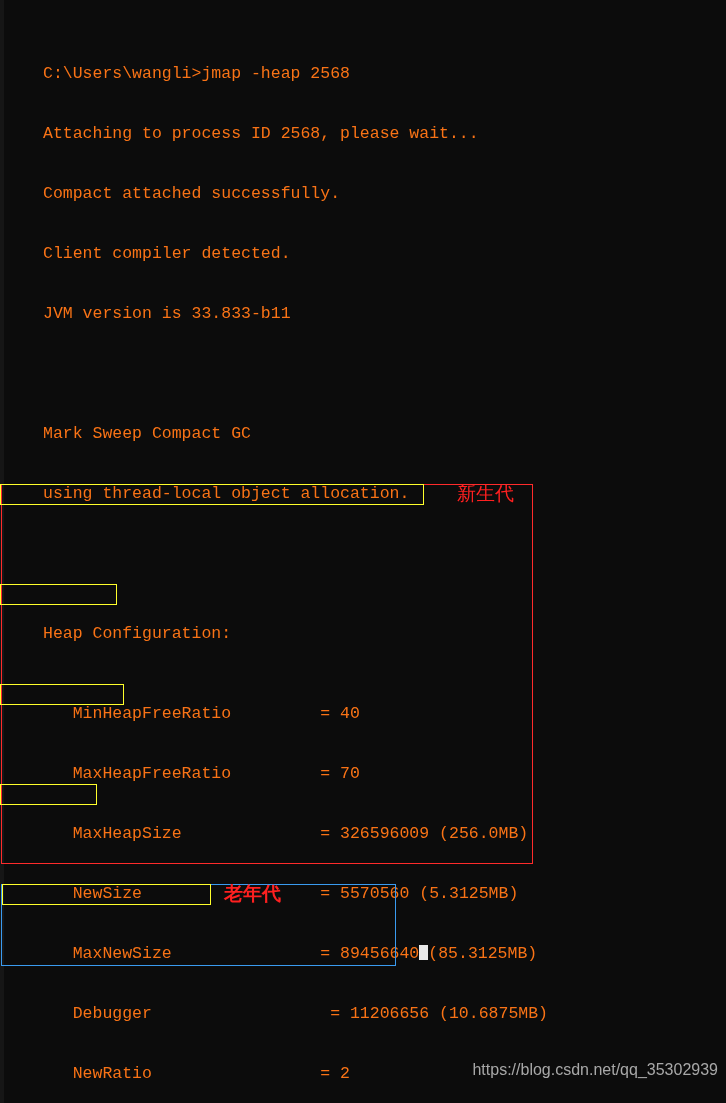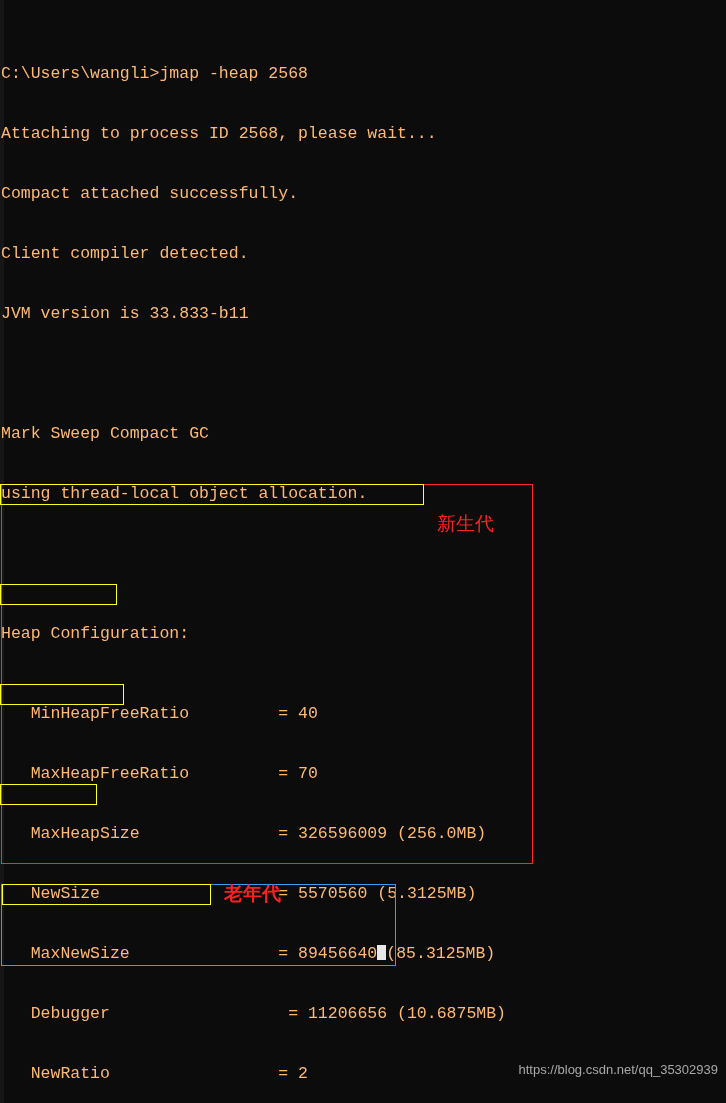--- a/index.html
+++ b/index.html
@@ -30,21 +30,22 @@
   #term-text {
     position: absolute;
     left: 1px;
     top: 4px;
     width: 720px;
     white-space: pre;
   }
   .line {
     height: 20px;
     white-space: pre;
-    color: #fdba74;
+    color: #f97316;
+    margin-left: 42px;
   }
   .blank { height: 20px; }
 
   
   .cursor-block {
     display: inline-block;
     width: 9px;
     height: 15px;
     background: #e8e8e8;
     vertical-align: -2px;
@@ -68,21 +69,21 @@
     line-height: 20px;
     white-space: pre;
   }
 
   #watermark {
     position: absolute;
     right: 8px;
     bottom: 23px;
     color: #a8a8a8;
     font-family: "Liberation Sans", sans-serif;
-    font-size: 13px;
+    font-size: 16px;
     white-space: pre;
   }
 </style>
 </head>
 <body>
 
 <div id="console">
 
   <div id="left-gutter"></div>
 
@@ -151,21 +152,21 @@
     
     
     
 
   </div>
 
   <div class="anno box-red" style="left:1px; top:484px; width:532px; height:380px;"></div>
 
   <div class="anno box-yellow" style="left:0px; top:484px; width:424px; height:21px;"></div>
 
-  <div class="cjk-label" style="left:437px; top:483px;margin-top:30px;">新生代</div>
+  <div class="cjk-label" style="left:457px; top:483px;">新生代</div>
 
   <div class="anno box-yellow" style="left:0px; top:584px; width:117px; height:21px;"></div>
 
   <div class="anno box-yellow" style="left:0px; top:684px; width:124px; height:21px;"></div>
 
   <div class="anno box-yellow" style="left:0px; top:784px; width:97px; height:21px;"></div>
 
   <div class="anno box-blue" style="left:1px; top:884px; width:395px; height:82px;"></div>
 
   <div class="anno box-yellow" style="left:2px; top:884px; width:209px; height:21px;"></div>

